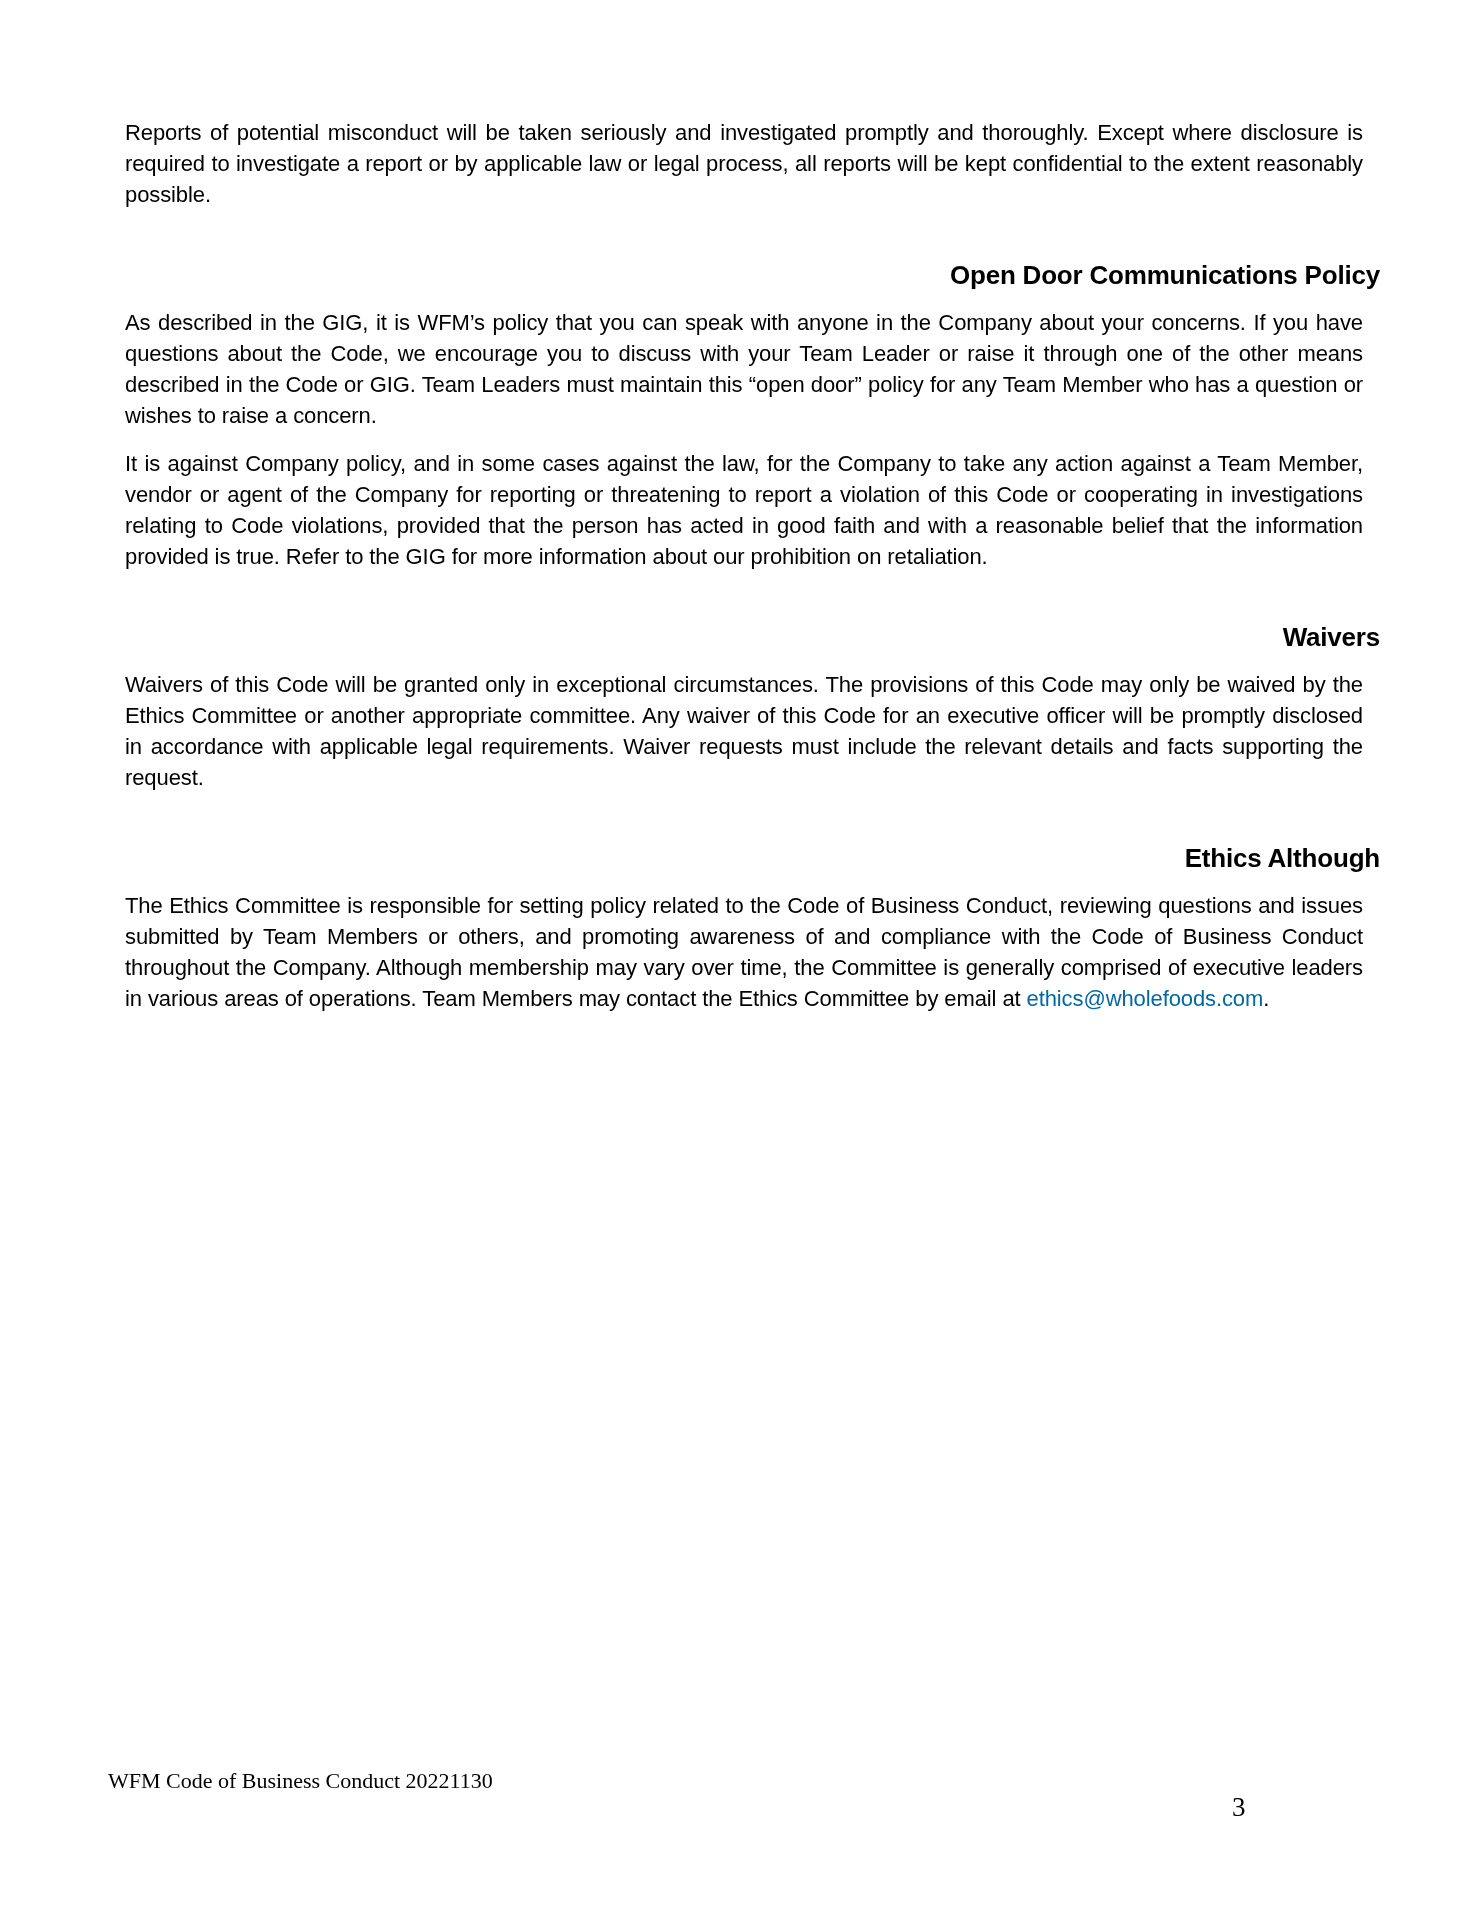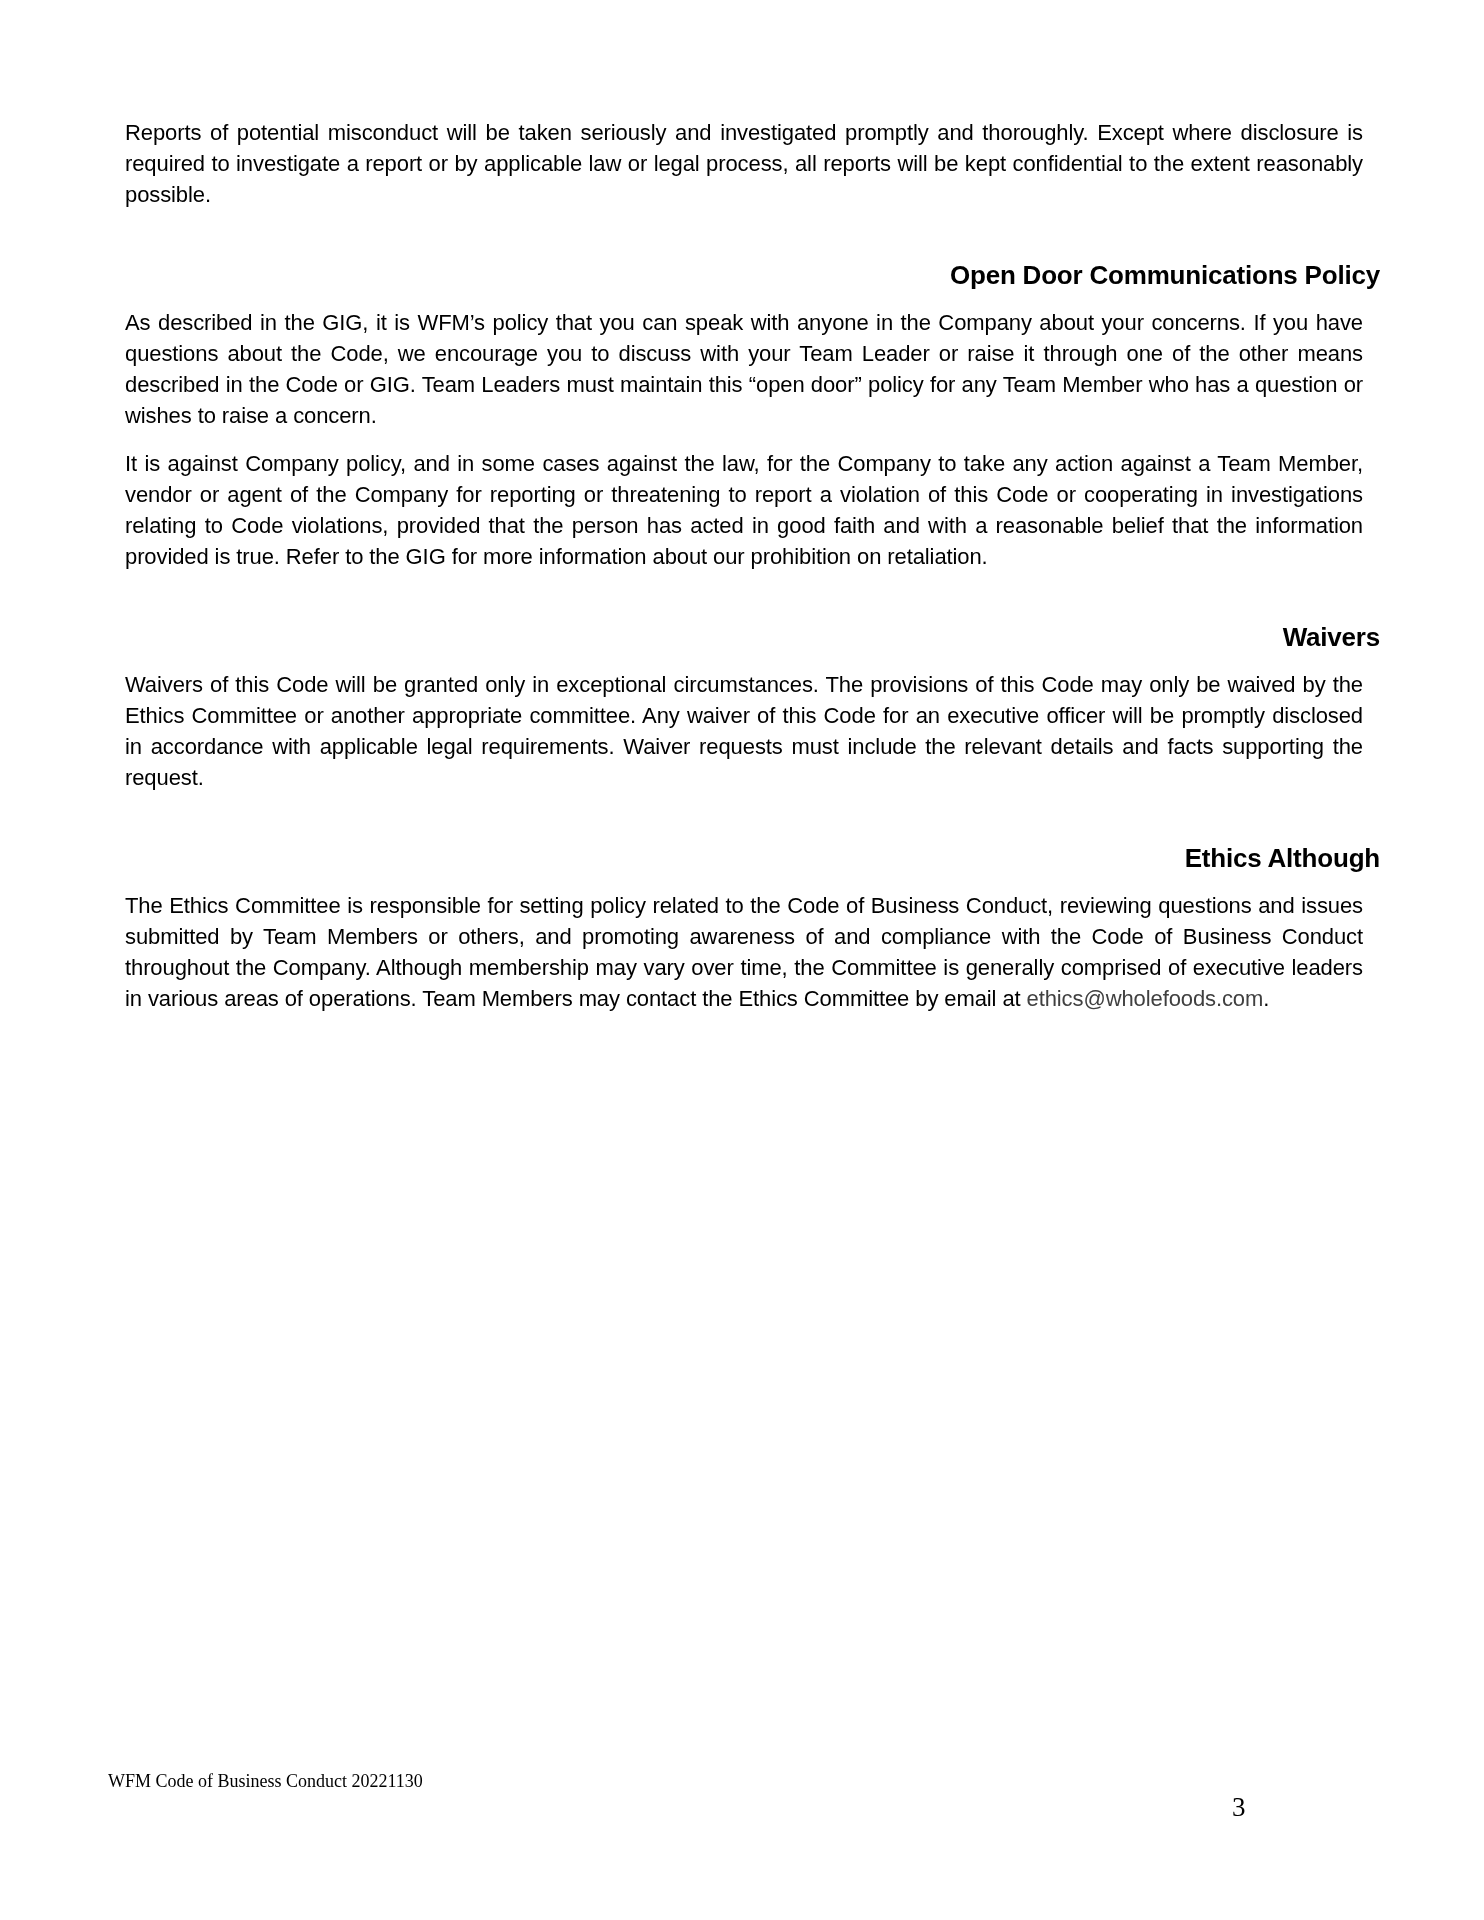--- a/index.html
+++ b/index.html
@@ -31,30 +31,30 @@
   }
   .content h2 {
     font-size: 26px;
     line-height: 30px;
     font-weight: 700;
     margin: 50px 0 5px 0;
     text-align: right;
     letter-spacing: -0.2px;
   }
   .email-link {
-    color: #404040;
+    color: #0369a1;
     text-decoration: none;
     cursor: pointer;
   }
   .footer-left {
     position: absolute;
     left: 108px;
     top: 1768px;
     font-family: "Liberation Serif", serif;
-    font-size: 18px;
+    font-size: 22px;
     line-height: 26px;
     color: #000000;
   }
   .page-number {
     position: absolute;
     left: 1232px;
     top: 1792px;
     font-family: "Liberation Serif", serif;
     font-size: 27px;
     line-height: 30px;

